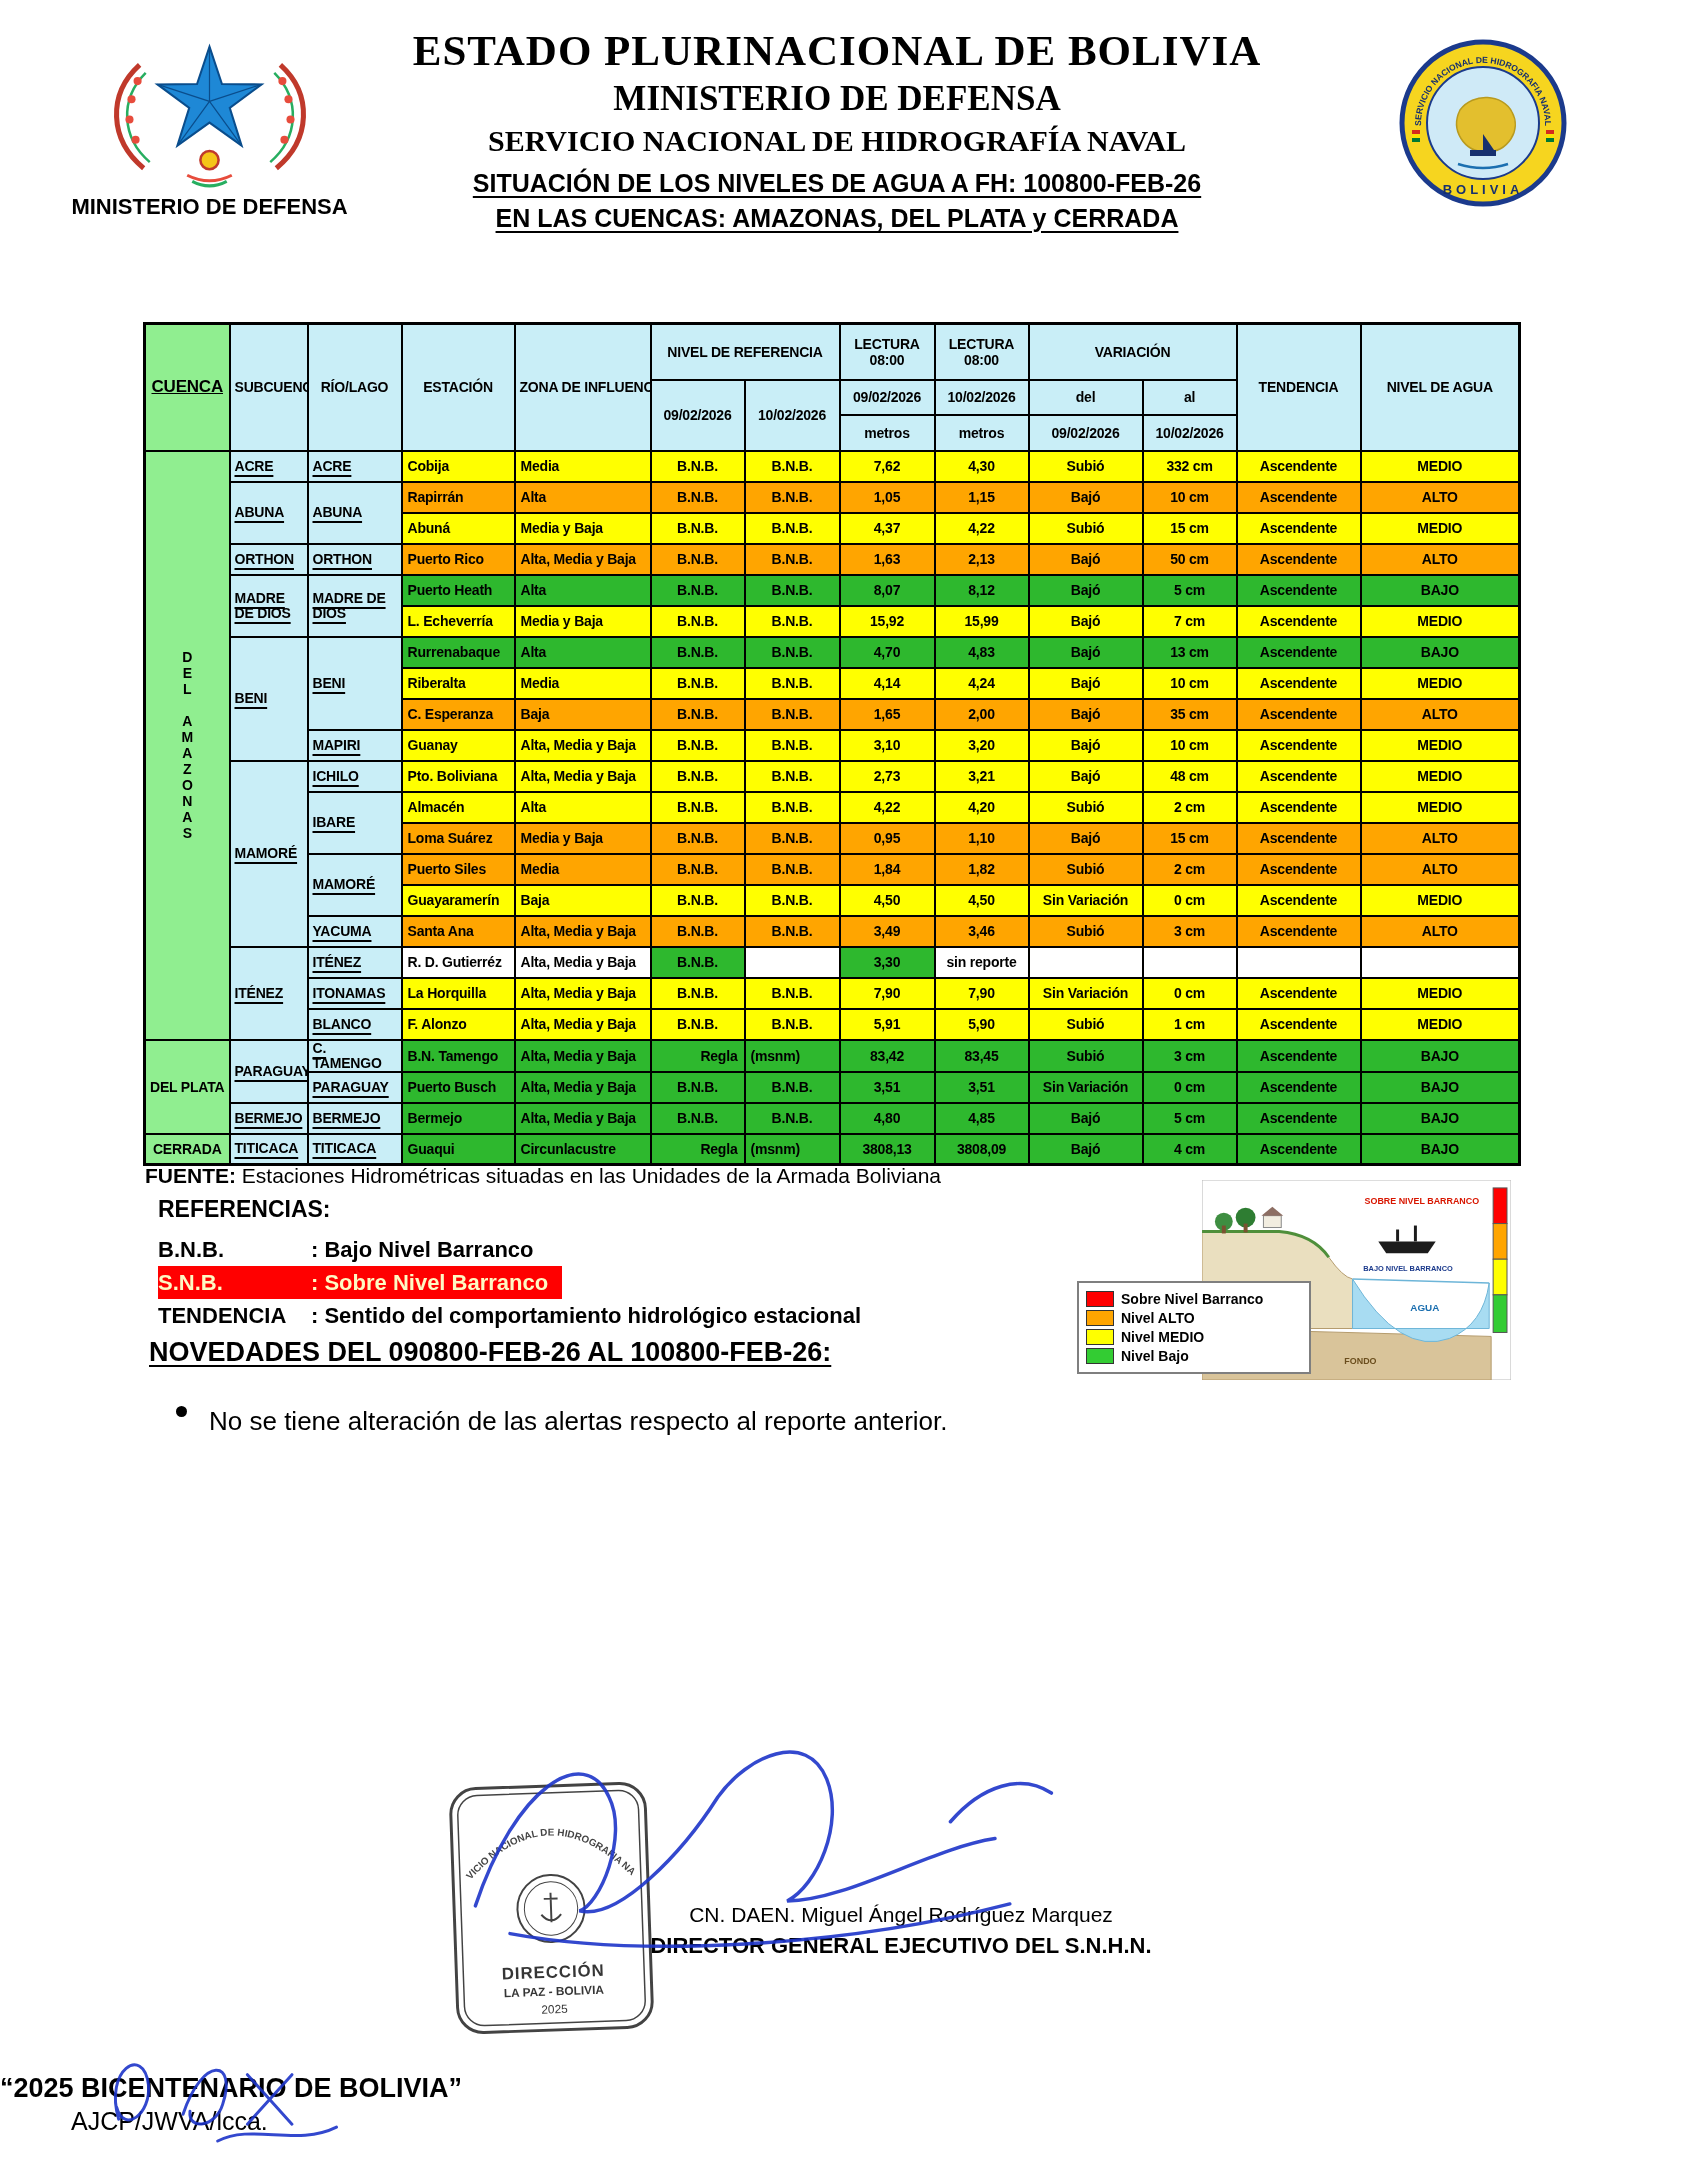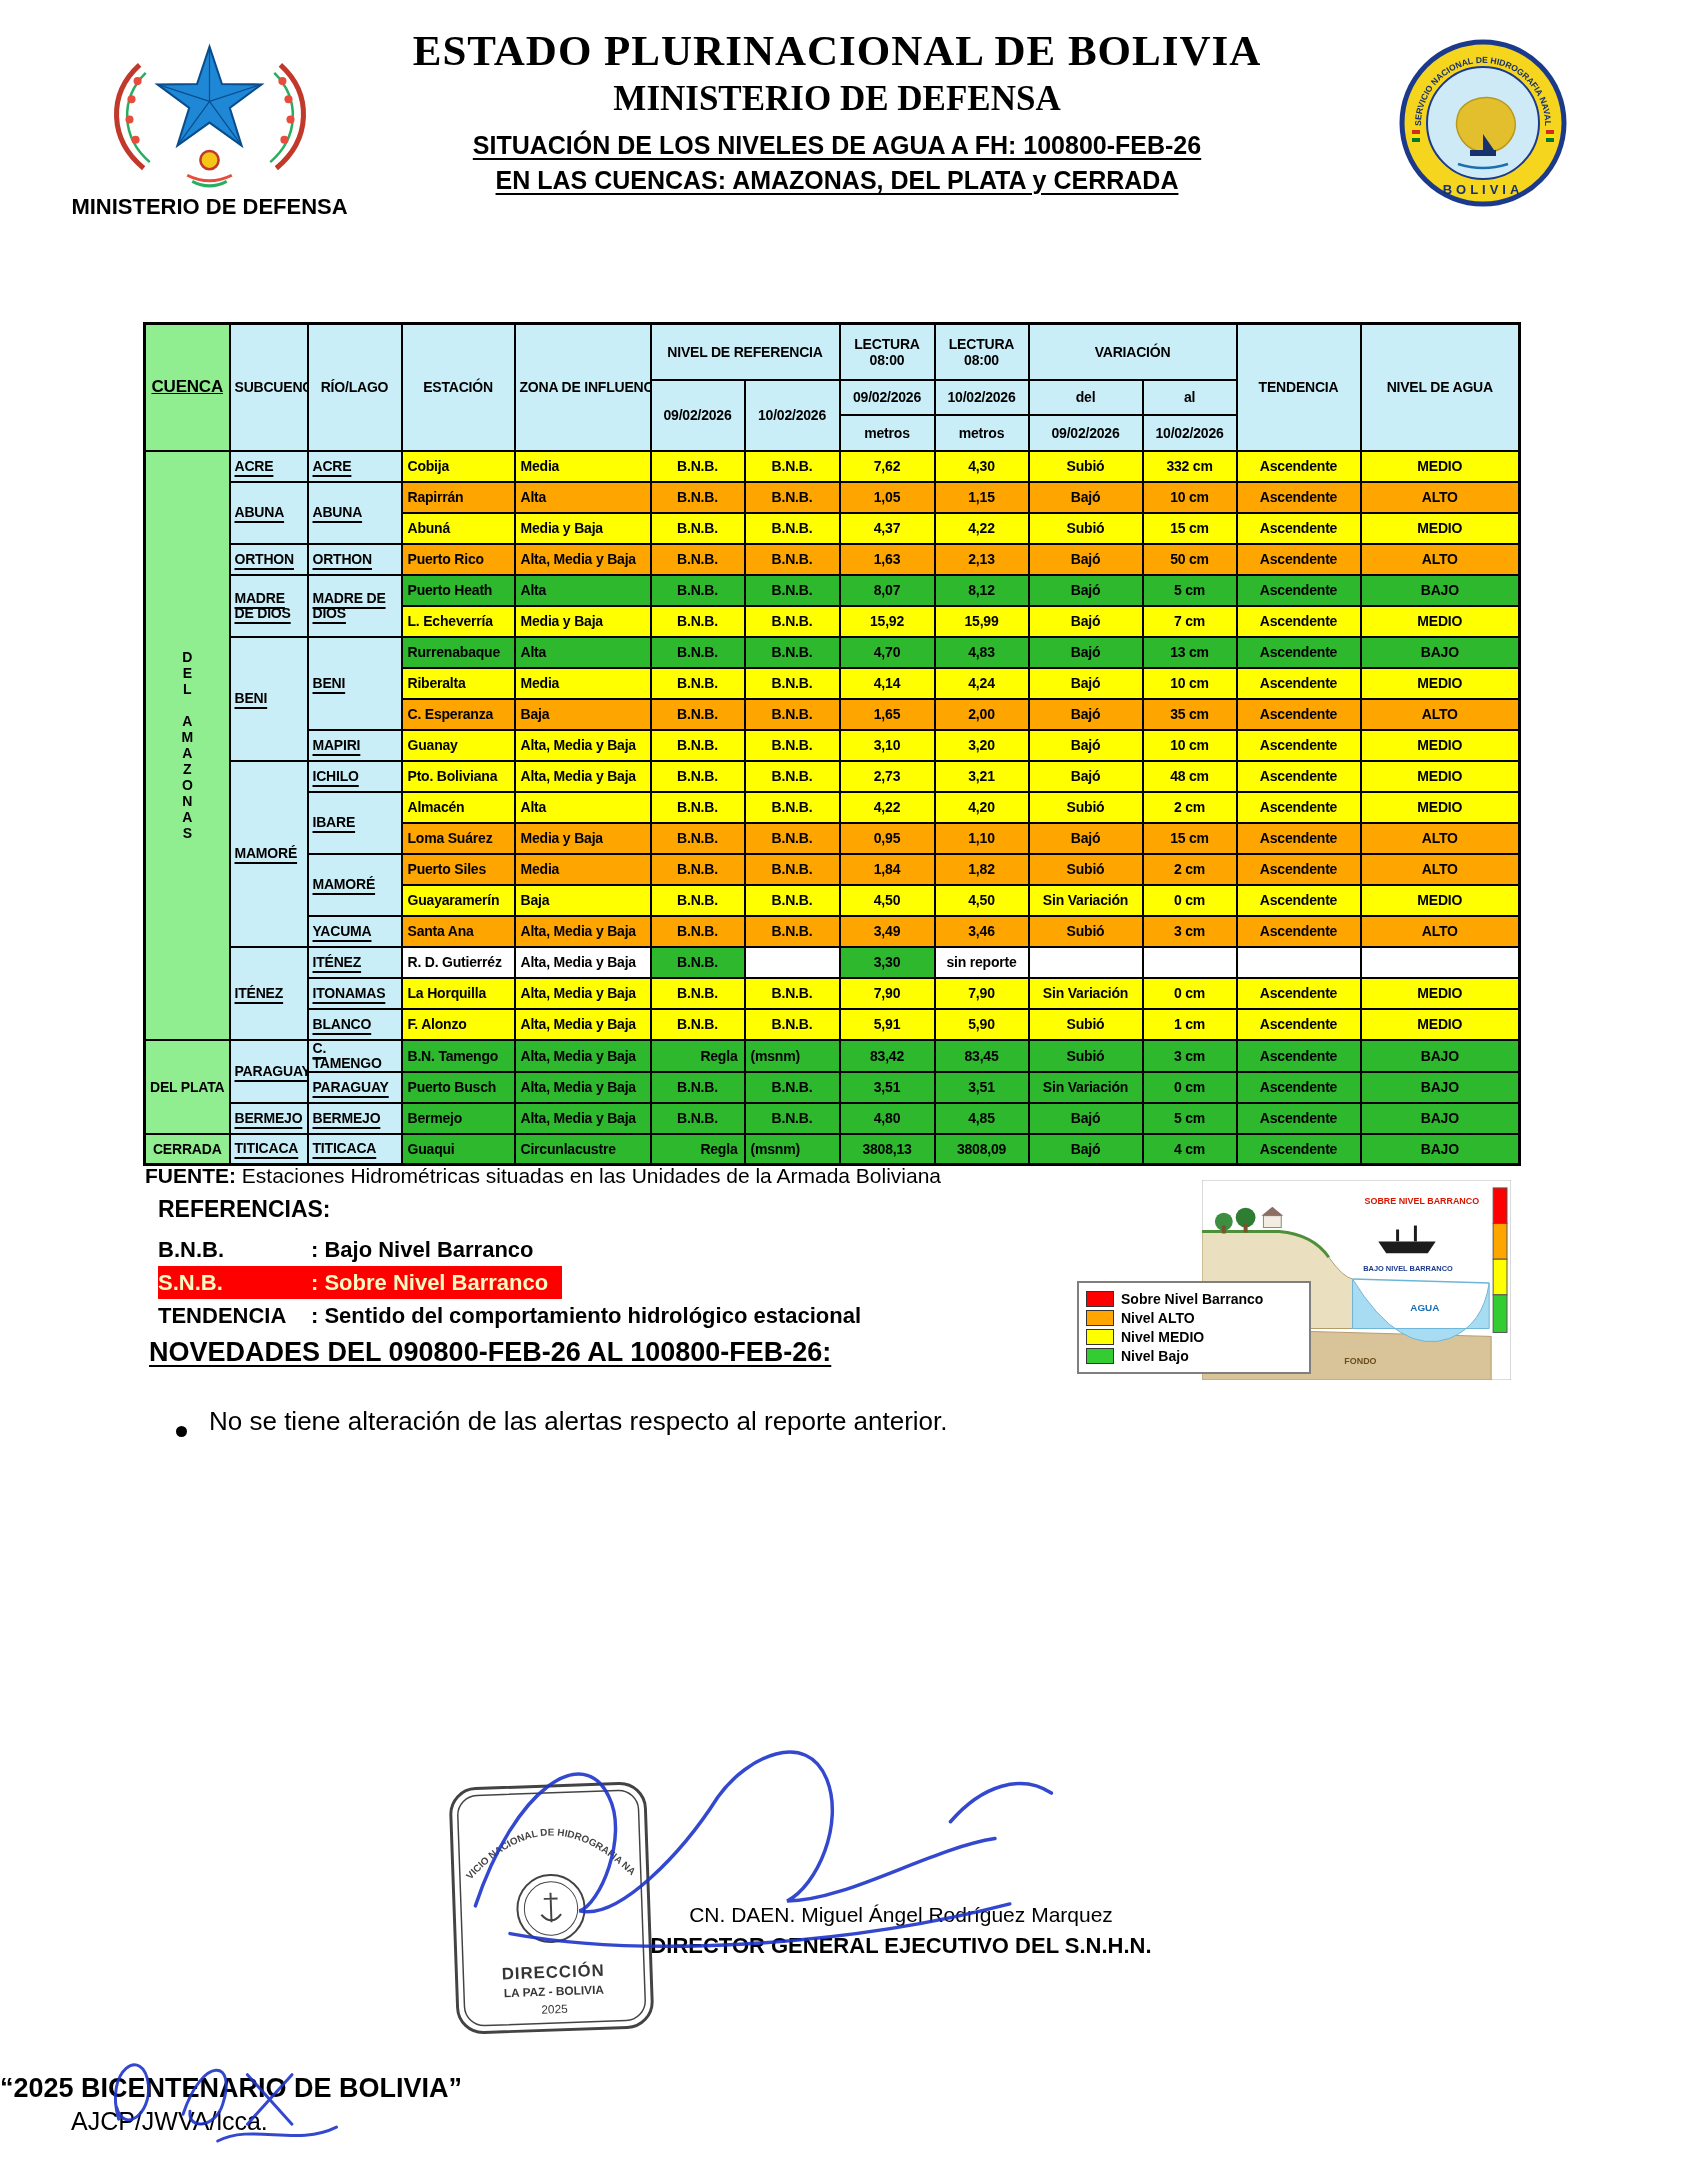--- a/index.html
+++ b/index.html
@@ -41,21 +41,21 @@
   .ref-row{display:flex;line-height:33px;width:max-content;padding-right:14px;}
   .ref-label{width:153px;}
   .ref-red{background:#FF0000;color:#fef9c3;}
   #legend{left:1077px;top:1281px;width:216px;background:#fff;border:2px solid #7f7f7f;padding:5px 7px;z-index:5;}
   .leg-row{display:flex;align-items:center;margin:3px 0;}
   .leg-sw{width:26px;height:14px;border:1px solid #333;margin-right:7px;flex:none;}
   .leg-tx{font-size:14px;font-weight:bold;white-space:nowrap;}
   .sw-red{background:#FF0000;} .sw-orange{background:#FFA500;} .sw-yellow{background:#FFFF00;} .sw-green{background:#33CC33;}
   #diagram{left:1202px;top:1180px;z-index:1;}
   #novedades{left:149px;top:1337px;font-size:27px;font-weight:bold;text-decoration:underline;text-decoration-thickness:2px;text-underline-offset:4px;}
-  #bullet{left:176px;top:1406px;font-size:26px;display:flex;align-items:flex-end;}
+  #bullet{left:176px;top:1406px;font-size:26px;display:flex;align-items:flex-start;}
   #bullet .dot{width:11px;height:11px;border-radius:50%;background:#000;margin-right:22px;flex:none;}
 
   
   #stamp{left:450px;top:1782px;transform:rotate(-2deg);}
   #sig-svg{left:416px;top:1698px;z-index:4;}
   #sig-text{left:614px;top:1903px;width:574px;text-align:center;z-index:3;}
   #sig-name{font-size:21px;}
   #sig-role{font-size:22px;font-weight:bold;margin-top:6px;}
   #footer-line{left:0;top:2073px;width:1683px;font-size:27px;font-weight:bold;}
   #ajcp{left:71px;top:2107px;font-size:25px;}
@@ -81,20 +81,21 @@
   <path d="M117,62 L117,8 M117,62 L168.4,45.3 M117,62 L148.7,105.7 M117,62 L85.3,105.7 M117,62 L65.6,45.3" stroke="#0a4d8c" stroke-width="1.2"></path>
   <circle cx="117" cy="120" r="9" fill="#f5c518" stroke="#c0392b" stroke-width="2.5"></circle>
   <path d="M95,135 Q117,146 139,135" stroke="#e74c3c" stroke-width="3" fill="none"></path>
   <path d="M100,141 Q117,150 134,141" stroke="#27ae60" stroke-width="3" fill="none"></path>
 </svg>
 <div class="abs" id="left-logo-caption">MINISTERIO DE DEFENSA</div>
 
 <div class="abs" id="titles">
   <div class="t1">ESTADO PLURINACIONAL DE BOLIVIA</div>
   <div class="t2">MINISTERIO DE DEFENSA</div>
+  <div class="t3">SERVICIO NACIONAL DE HIDROGRAFÍA NAVAL</div>
   <div style="height:6px"></div>
   <div class="sub">SITUACIÓN DE LOS NIVELES DE AGUA A FH: 100800-FEB-26</div>
   <div class="sub">EN LAS CUENCAS: AMAZONAS, DEL PLATA y CERRADA</div>
 </div>
 
 <svg class="abs" style="left:1398px;top:38px" width="170" height="170" viewBox="0 0 170 170">
   <circle cx="85" cy="85" r="81" fill="#f6d51f" stroke="#1b3a8c" stroke-width="5"></circle>
   <circle cx="85" cy="85" r="56" fill="#cfeaf7" stroke="#1b3a8c" stroke-width="2"></circle>
   <path d="M62,72 C75,54 105,56 114,74 C124,92 110,114 88,114 C66,114 52,92 62,72 Z" fill="#e3bf2e" stroke="#b89a1f" stroke-width="1.5"></path>
   <rect x="72" y="112" width="26" height="6" fill="#17306e"></rect>

